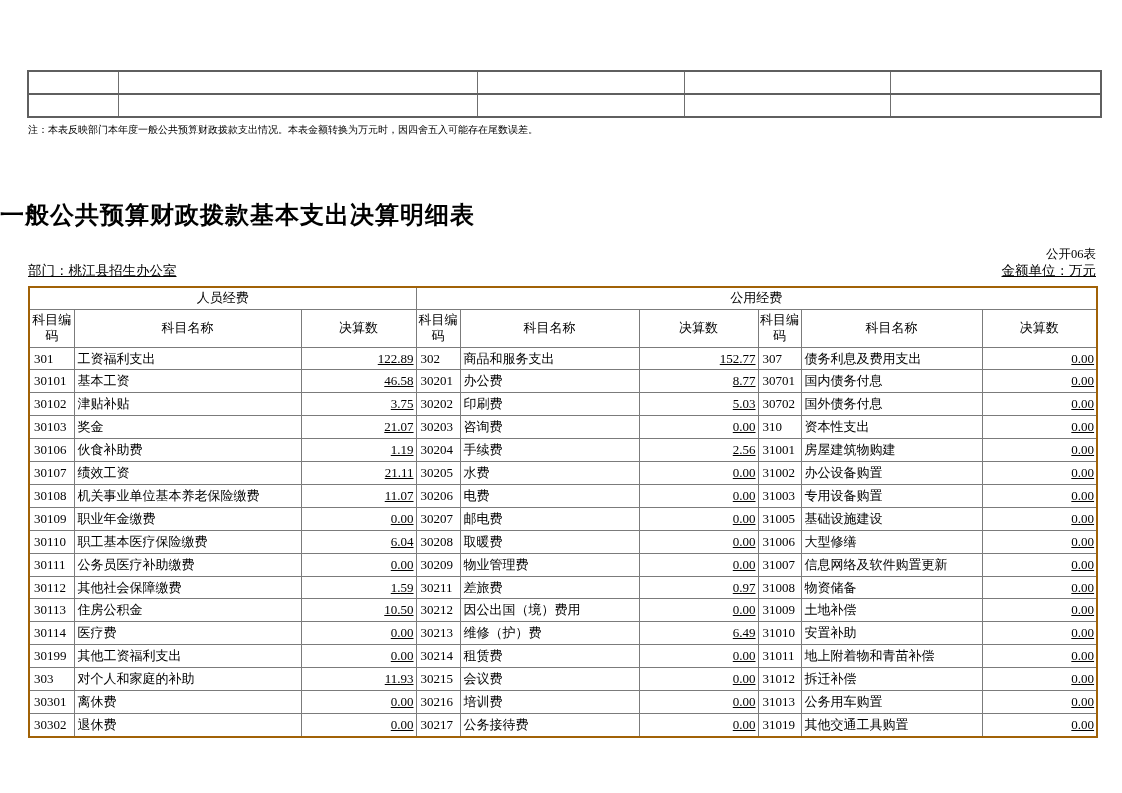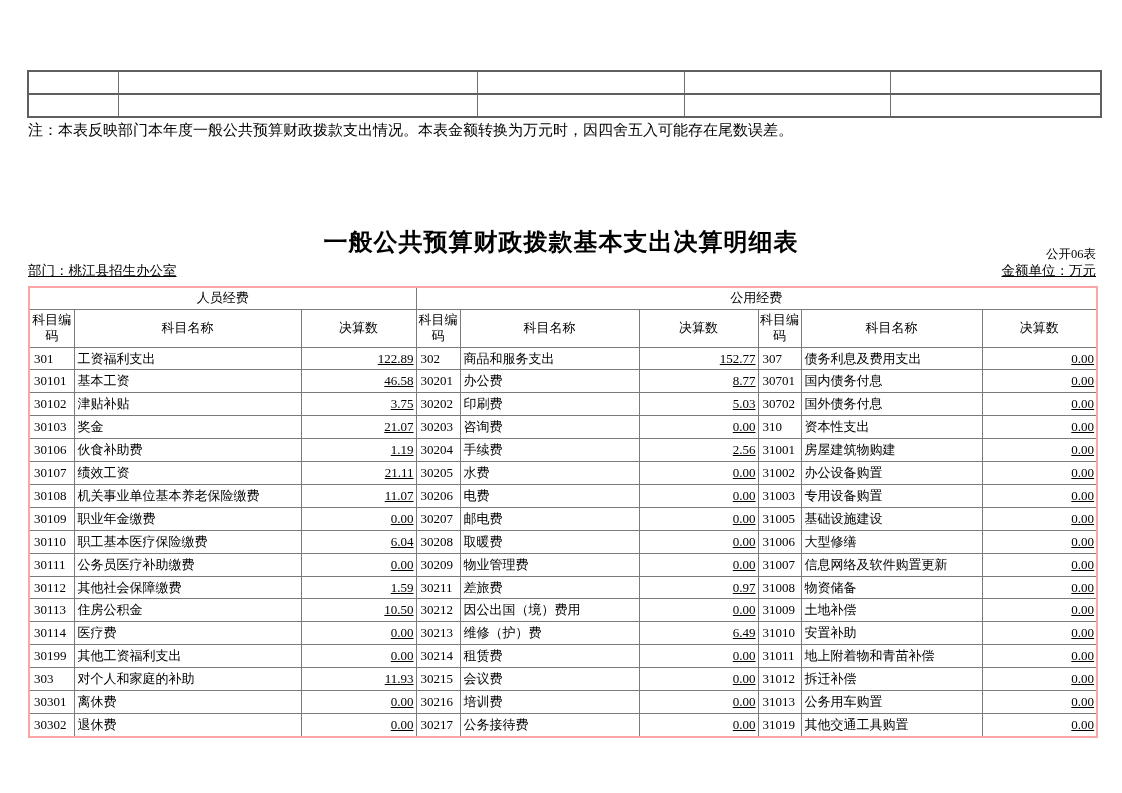--- a/index.html
+++ b/index.html
@@ -22,47 +22,46 @@
   }
   table.top-table td {
     border: 1px solid #6f6f6f;
     height: 23px;
   }
   table.top-table tr.first td { border-bottom: 2px solid #5f5f5f; }
 
   
   .note {
     position: absolute; left: 28px; top: 121px;
-    font-size: 15px; line-height: 18px;
+    font-size: 10px; line-height: 18px;
     white-space: nowrap;
   }
 
   
   .title {
-    position: absolute; left: 0; top: 226px; width: 1122px;
-    text-align: center;
+    position: absolute; left: 0; top: 199px; width: 1122px;
     font-size: 24px; font-weight: 600; letter-spacing: 1px;
   }
   .table-no {
     position: absolute; right: 26px; top: 246px;
     font-size: 12.5px;
   }
   .meta-row {
     position: absolute; left: 28px; right: 26px; top: 262px;
     display: flex; justify-content: space-between;
     font-size: 13.5px;
     text-decoration: underline;
   }
 
   
   table.main-table {
     position: absolute; left: 28px; top: 286px;
     width: 1068px;
     border-collapse: collapse;
-    border: 2px solid #fca5a5;
+    border: 2px solid #a16207;
     table-layout: fixed;
   }
   table.main-table th, table.main-table td {
     border: 1px solid #7b7b7b;
     font-size: 13px;
     font-weight: normal;
     overflow: hidden;
     white-space: nowrap;
   }
   table.main-table thead tr.group-row th { height: 22px; text-align: center; }

